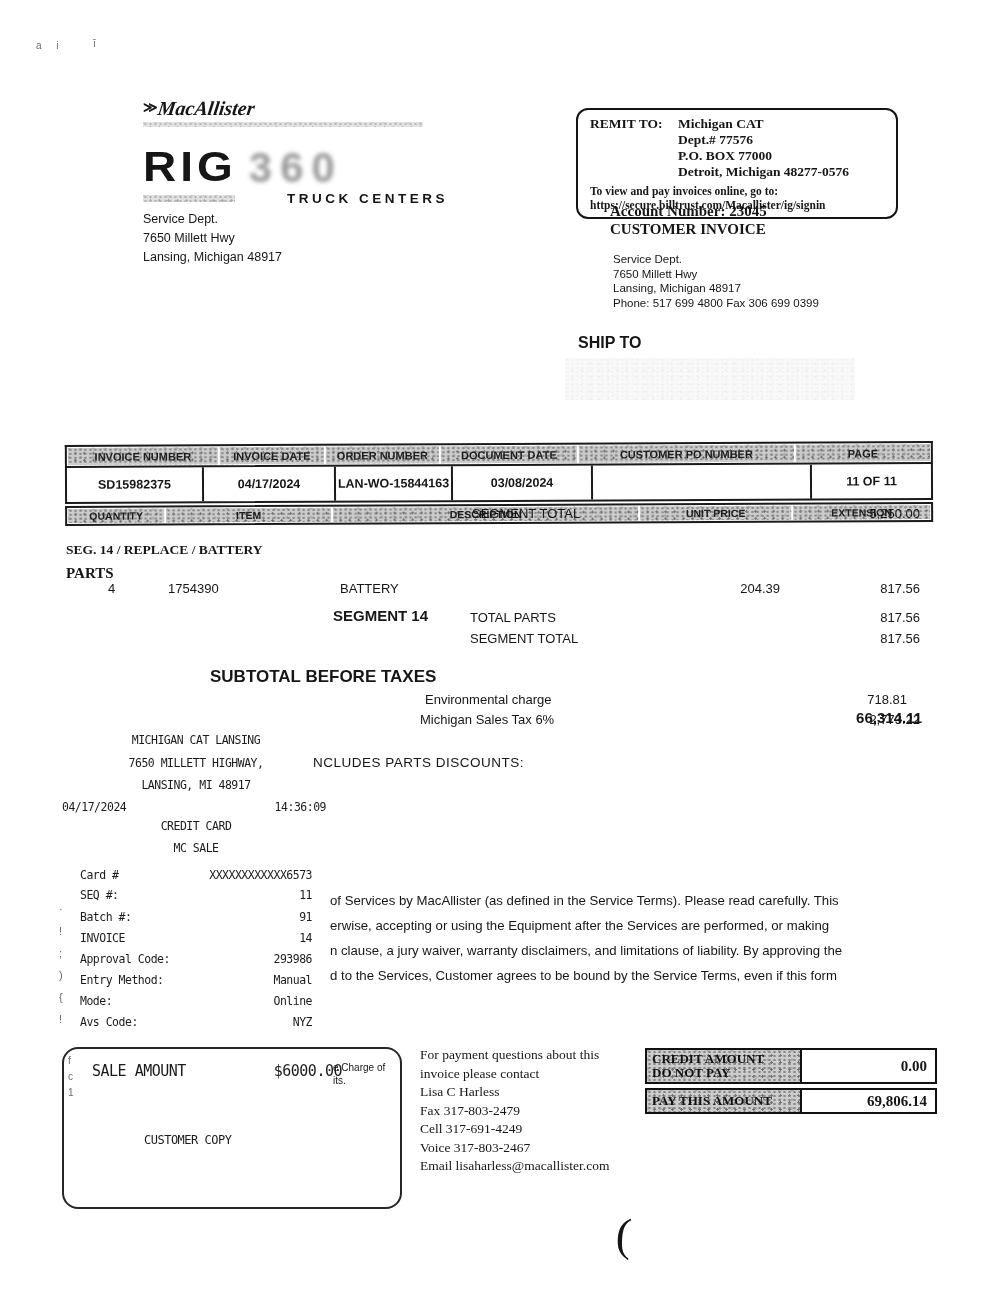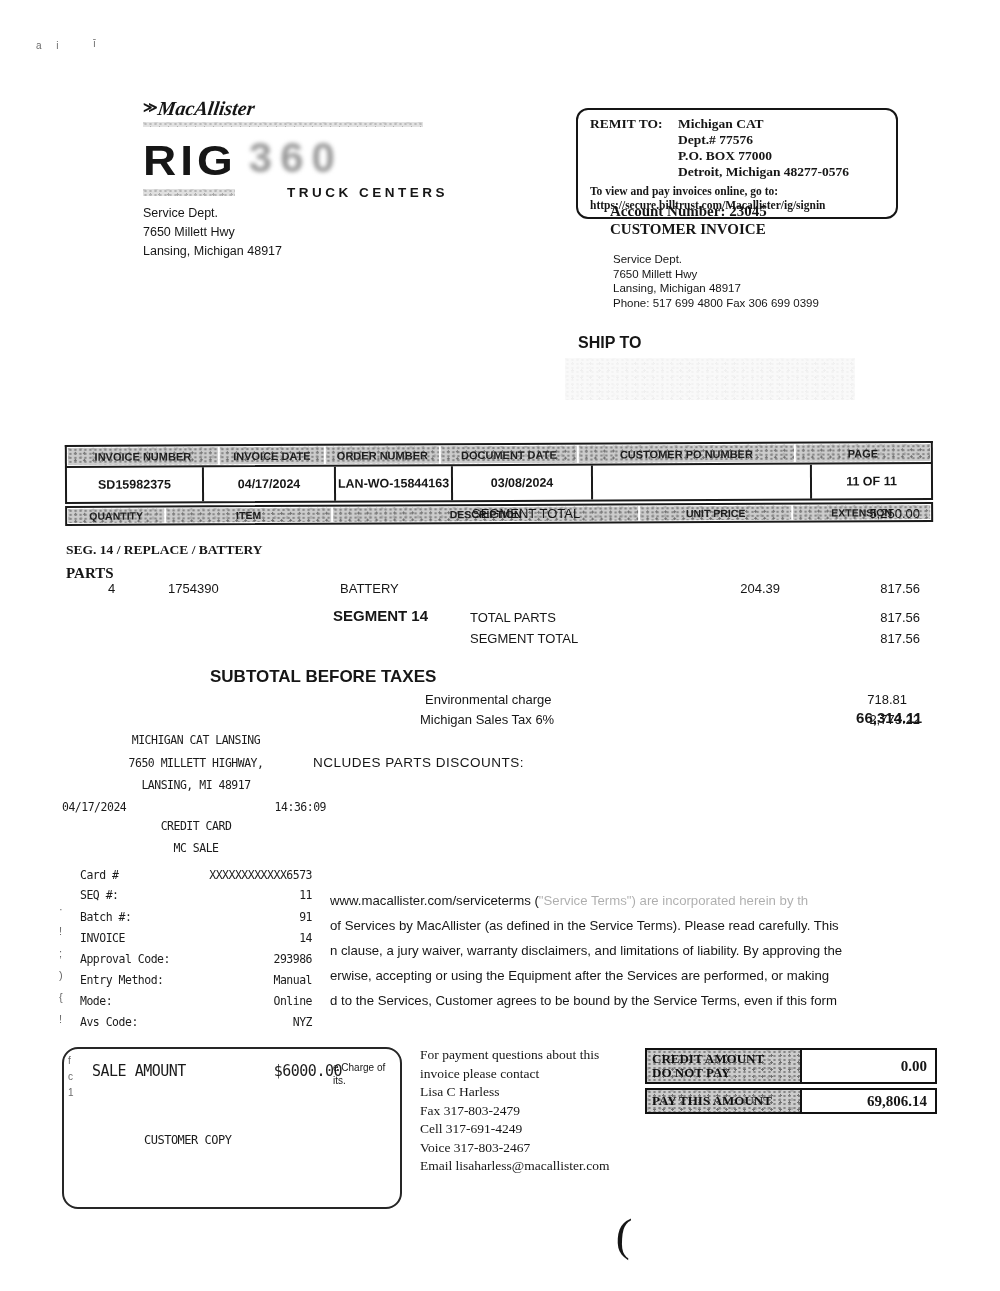--- a/index.html
+++ b/index.html
@@ -76,21 +76,21 @@
 
   <div class="abs noise" style="left:36px;top:40px;letter-spacing:6px;">a  i</div>
   <div class="abs noise" style="left:93px;top:38px;">ī</div>
 
   <div class="abs" style="left:143px;top:97px;">
     <div style="display:flex;align-items:flex-start;">
       <span style="font-weight:bold;font-size:14px;margin-top:2px;">≫</span>
       <span class="brand-script">MacAllister</span>
     </div>
     <div class="speckle" style="width:280px;height:5px;opacity:.55;margin-top:2px;"></div>
-    <div style="display:flex;align-items:flex-start;margin-top:10px;">
+    <div style="display:flex;align-items:flex-end;margin-top:16px;">
       <span class="rig">RIG</span>
       <span class="n360" style="margin-left:12px;">360</span>
     </div>
     <div style="display:flex;align-items:center;margin-top:2px;">
       <span class="speckle" style="width:92px;height:7px;opacity:.6;margin-right:52px;"></span>
       <span class="truckcenters">TRUCK CENTERS</span>
     </div>
     <div class="addr" style="margin-top:4px;">
       <div>Service Dept.</div>
       <div>7650 Millett Hwy</div>
@@ -240,26 +240,23 @@
   <div class="abs noise" style="left:59px;top:898px;line-height:22px;font-size:11px;">
     <div>·</div>
     <div>!</div>
     <div>;</div>
     <div>)</div>
     <div>{</div>
     <div>!</div>
   </div>
 
   <div class="abs" style="left:330px;top:888px;">
-    <div class="terms-line">
-      <span>www.macallister.com/serviceterms (</span><span class="faint">"Service Terms") are incorporated herein by th</span>
-    </div>
     <div class="terms-line">of Services by MacAllister (as defined in the Service Terms). Please read carefully. This</div>
+    <div class="terms-line">erwise, accepting or using the Equipment after the Services are performed, or making</div>
     <div class="terms-line">n clause, a jury waiver, warranty disclaimers, and limitations of liability. By approving the</div>
-    <div class="terms-line">erwise, accepting or using the Equipment after the Services are performed, or making</div>
     <div class="terms-line">d to the Services, Customer agrees to be bound by the Service Terms, even if this form</div>
   </div>
 
   <div class="abs sale-box" style="left:62px;top:1047px;width:336px;height:158px;">
     <div class="abs noise" style="left:4px;top:4px;line-height:16px;font-size:10px;">
       <div>f</div>
       <div>c</div>
       <div>1</div>
     </div>
     <div class="rc" style="position:absolute;left:28px;top:13px;width:250px;display:flex;justify-content:space-between;font-size:15px;">

